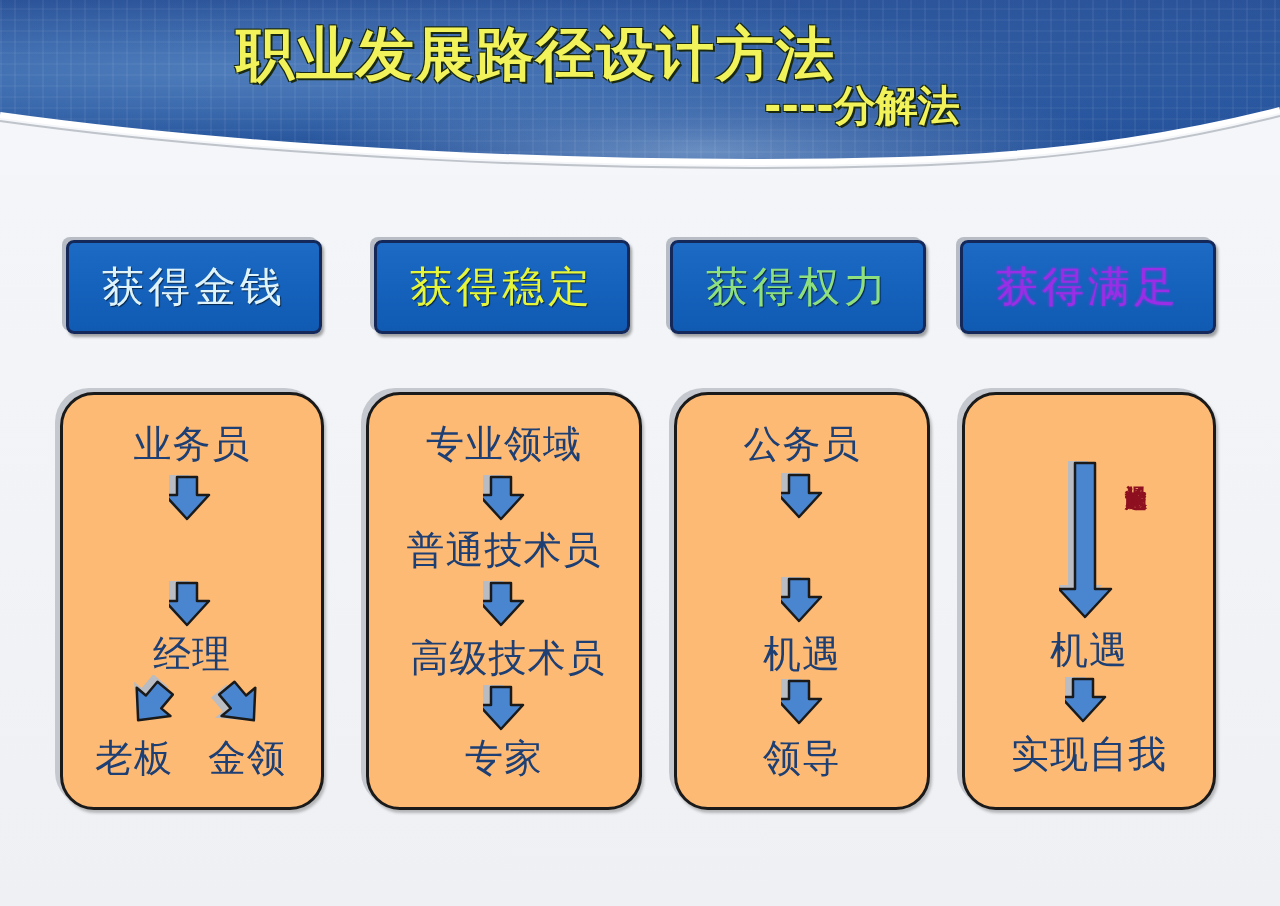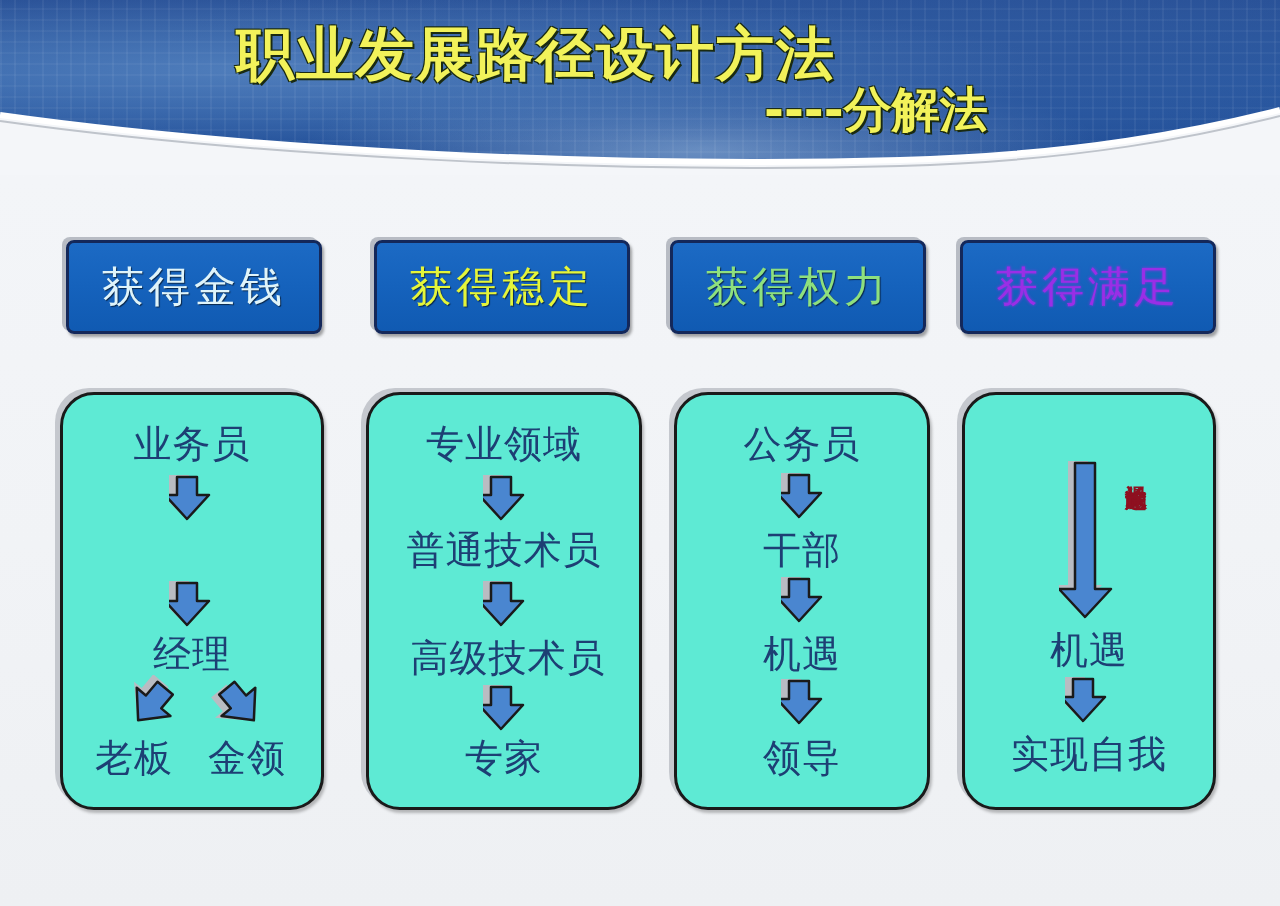--- a/index.html
+++ b/index.html
@@ -25,39 +25,39 @@
     .wave-svg { position: absolute; left: 0; top: 0; }
     .title {
       position: absolute; left: 236px; top: 16px;
       font-size: 58px; font-weight: bold; color: #f2f25a;
       letter-spacing: 2px;
       text-shadow: 2px 2px 0 #1a2a10, -1px -1px 0 #1a2a10, 1px -1px 0 #1a2a10, -1px 1px 0 #1a2a10;
       white-space: nowrap;
     }
     .subtitle {
       position: absolute; left: 764px; top: 78px;
-      font-size: 48px; font-weight: bold; color: #f2f25a;
+      font-size: 42px; font-weight: bold; color: #f2f25a;
       text-shadow: 2px 2px 0 #1a2a10, -1px -1px 0 #1a2a10, 1px -1px 0 #1a2a10, -1px 1px 0 #1a2a10;
       white-space: nowrap;
     }
     
     .cat {
       position: absolute; top: 240px; height: 88px;
       background: linear-gradient(180deg, #1c6ac4 0%, #1562bc 50%, #105ab2 100%);
       border: 3px solid #14285a;
       border-radius: 8px;
       box-shadow: -4px -3px 0 #b8bcc4, 2px 3px 3px rgba(0,0,0,0.35);
       display: flex; align-items: center; justify-content: center;
       font-size: 42px; letter-spacing: 4px;
     }
     .cat span { text-shadow: 1px 1px 1px rgba(0,0,0,0.6); }
     
     .box {
       position: absolute; top: 392px; height: 412px;
-      background: #5eead4;
+      background: #fdba74;
       border: 3px solid #1a1a1a;
       border-radius: 34px;
       box-shadow: -5px -4px 0 #c5c8ce, 2px 3px 3px rgba(0,0,0,0.25);
     }
     .node {
       position: absolute; left: 0; right: 0; text-align: center;
       font-size: 38px; color: #1d3f74; white-space: nowrap;
       letter-spacing: 1px;
     }
     .arrow { position: absolute; }
@@ -140,21 +140,20 @@
       <use href="#downArrow"></use>
     </svg>
   <div class="node" style="top:338px;">专家</div>
 </div>
 
 <div class="box" style="left:674px; width:250px;">
   <div class="node" style="top:24px;">公务员</div>
   <svg class="arrow" style="left:104px; top:78px;" width="50" height="50">
       <use href="#downArrow"></use>
     </svg>
-  <div class="node" style="top:130px;">干部</div>
   <svg class="arrow" style="left:104px; top:182px;" width="50" height="50">
       <use href="#downArrow"></use>
     </svg>
   <div class="node" style="top:234px;">机遇</div>
   <svg class="arrow" style="left:104px; top:284px;" width="50" height="50">
       <use href="#downArrow"></use>
     </svg>
   <div class="node" style="top:338px;">领导</div>
 </div>
 

